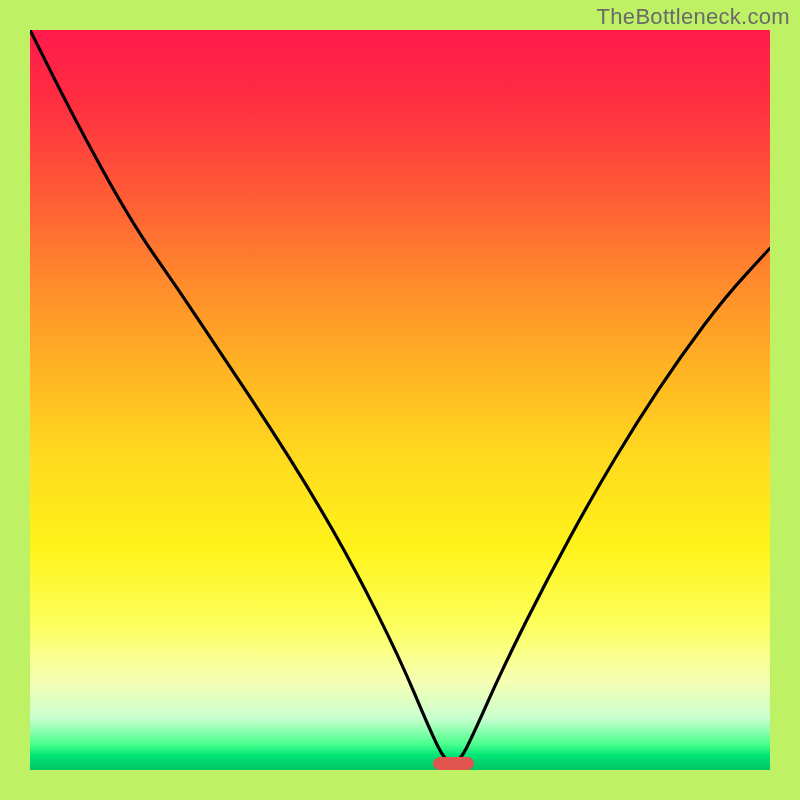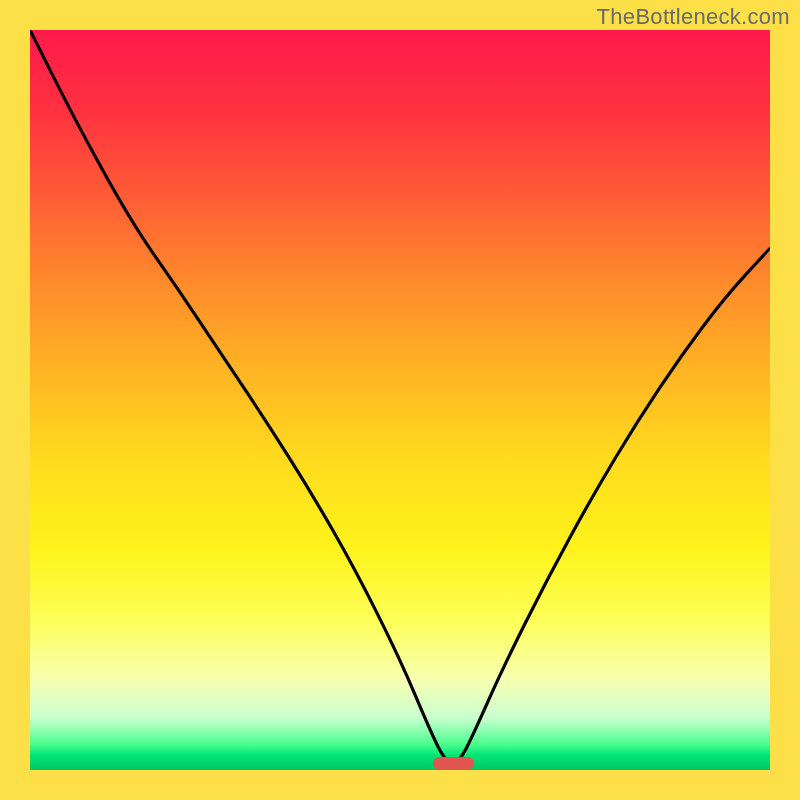--- a/index.html
+++ b/index.html
@@ -8,21 +8,21 @@
     width: 800px;
     height: 800px;
     background: #000;
     overflow: hidden;
     font-family: Arial, Helvetica, sans-serif;
   }
   .frame {
     position: relative;
     width: 800px;
     height: 800px;
-    background: #fde047;
+    background: #bef264;
   }
   .attribution {
     position: absolute;
     top: 4px;
     right: 10px;
     color: #6a6a6a;
     font-size: 22px;
     font-weight: 500;
     letter-spacing: 0.3px;
   }

